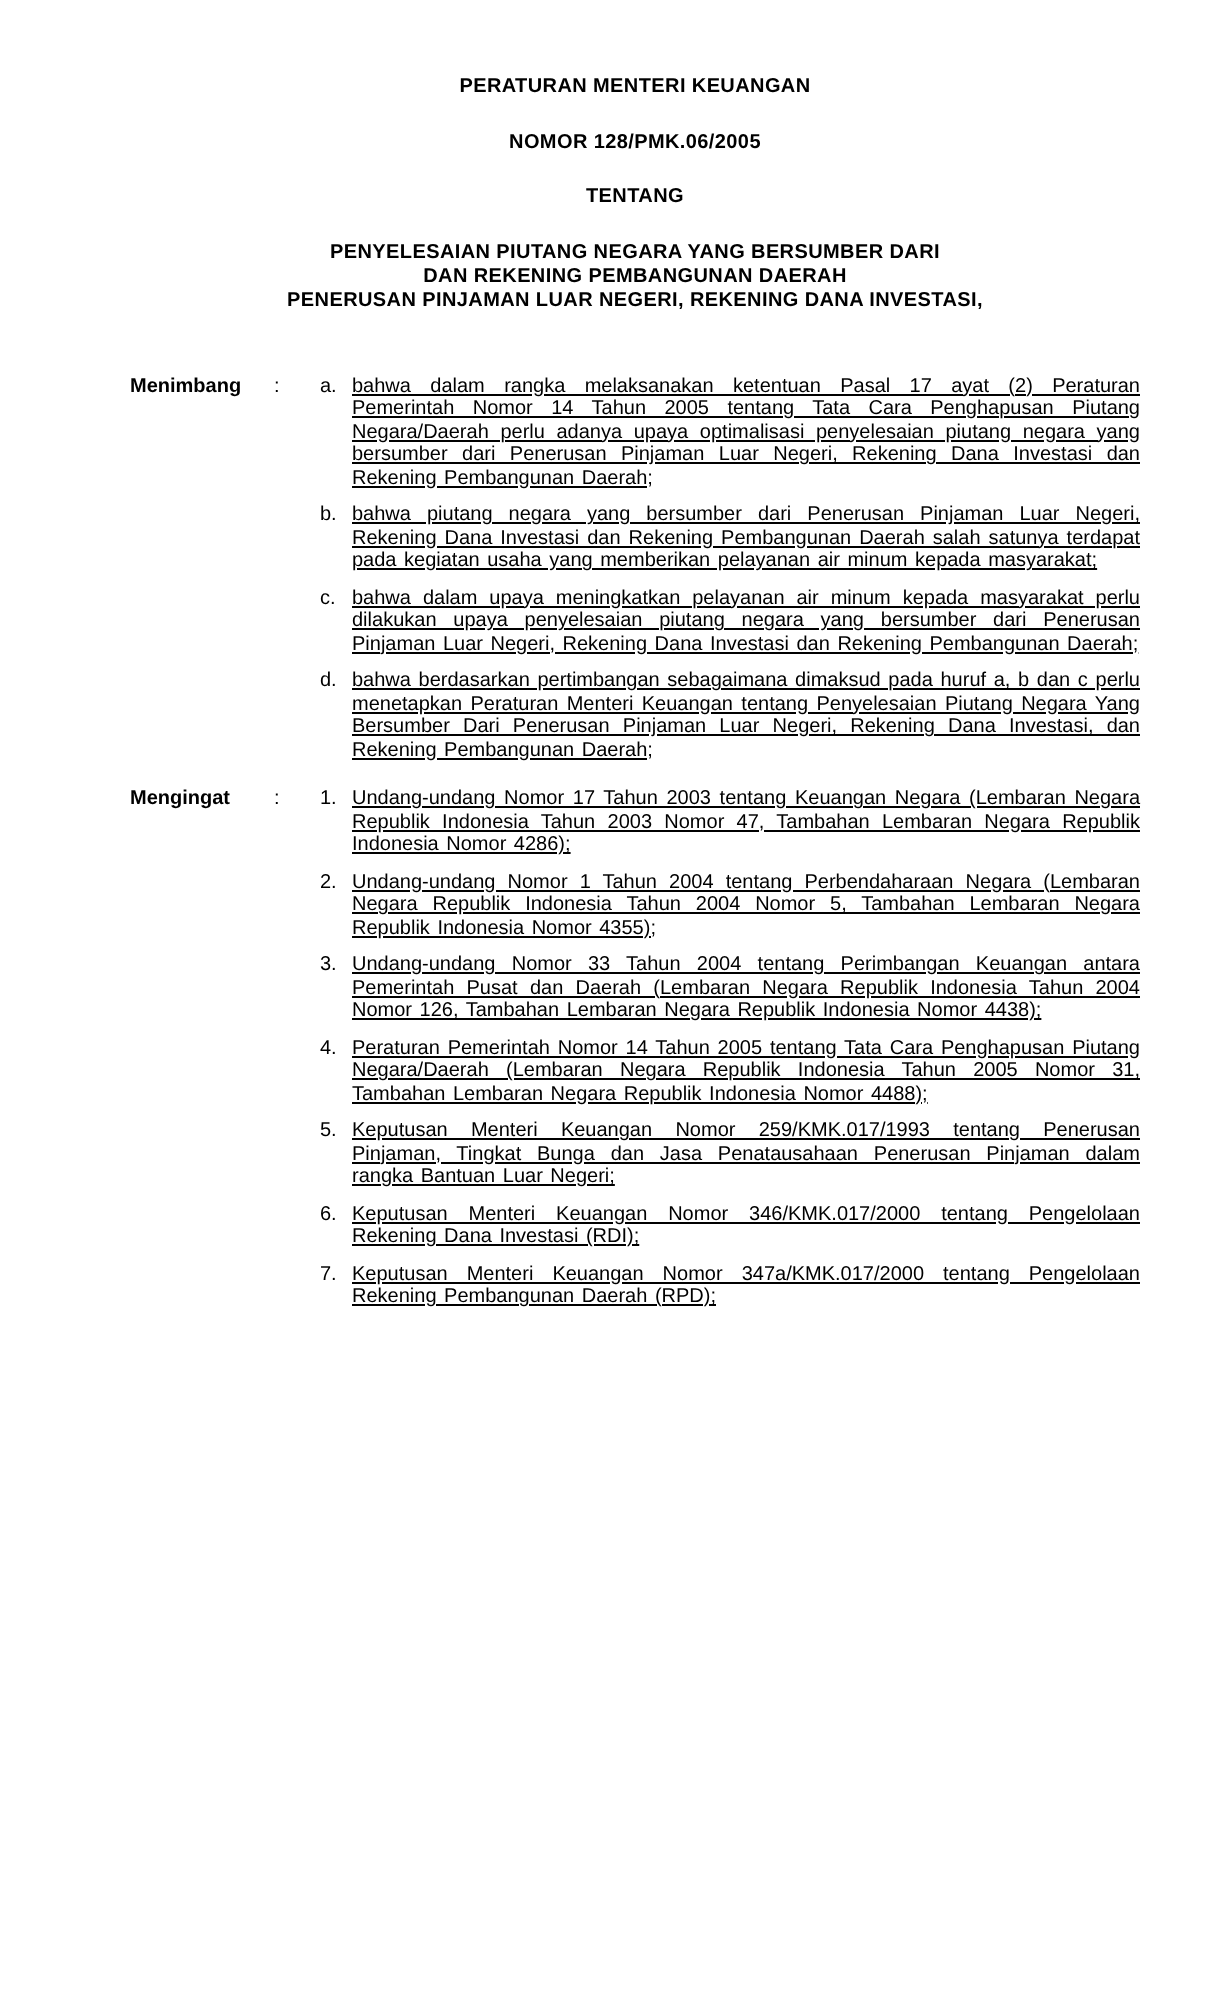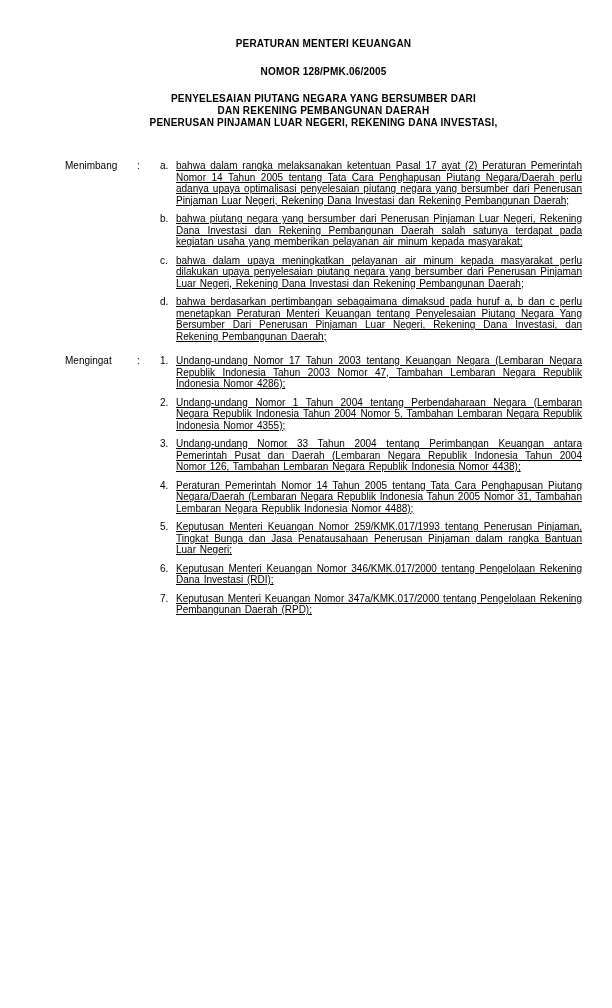--- a/index.html
+++ b/index.html
@@ -10,21 +10,21 @@
   }
   .page {
     position: relative;
     width: 612px;
     height: 1008px;
     background: #ffffff;
     color: #000000;
     font-family: "Liberation Sans", sans-serif;
     font-size: 10px;
     line-height: 11.5px;
-    padding: 38px 30px 20px 65px;
+    padding: 38px 42px 20px 65px;
     overflow: hidden;
   }
   .doc-heading {
     text-align: center;
     font-weight: bold;
   }
   .h-line {
     margin-bottom: 16px;
     letter-spacing: 0.2px;
   }
@@ -42,20 +42,21 @@
     margin-bottom: 31px;
   }
   .doc-section {
     display: flex;
     align-items: flex-start;
     margin-bottom: 13px;
   }
   .sec-label {
     width: 72px;
     flex: none;
+    font-weight: bold;
   }
   .sec-colon {
     width: 23px;
     flex: none;
   }
   .sec-items {
     flex: 1;
   }
   .item {
     display: flex;
@@ -77,20 +78,21 @@
   }
 </style>
 </head>
 <body>
 
 <div class="page">
 
   <header class="doc-heading">
     <div class="h-line">PERATURAN MENTERI KEUANGAN</div>
     <div class="h-line">NOMOR 128/PMK.06/2005</div>
+    <div class="h-line">TENTANG</div>
     <div class="subject">
       <div class="subject-line">PENYELESAIAN PIUTANG NEGARA YANG BERSUMBER DARI</div>
       <div class="subject-line">DAN REKENING PEMBANGUNAN DAERAH</div>
       <div class="subject-line">PENERUSAN PINJAMAN LUAR NEGERI, REKENING DANA INVESTASI,</div>
     </div>
   </header>
 
   <section class="doc-section">
     <div class="sec-label">Menimbang</div>
     <div class="sec-colon">:</div>

